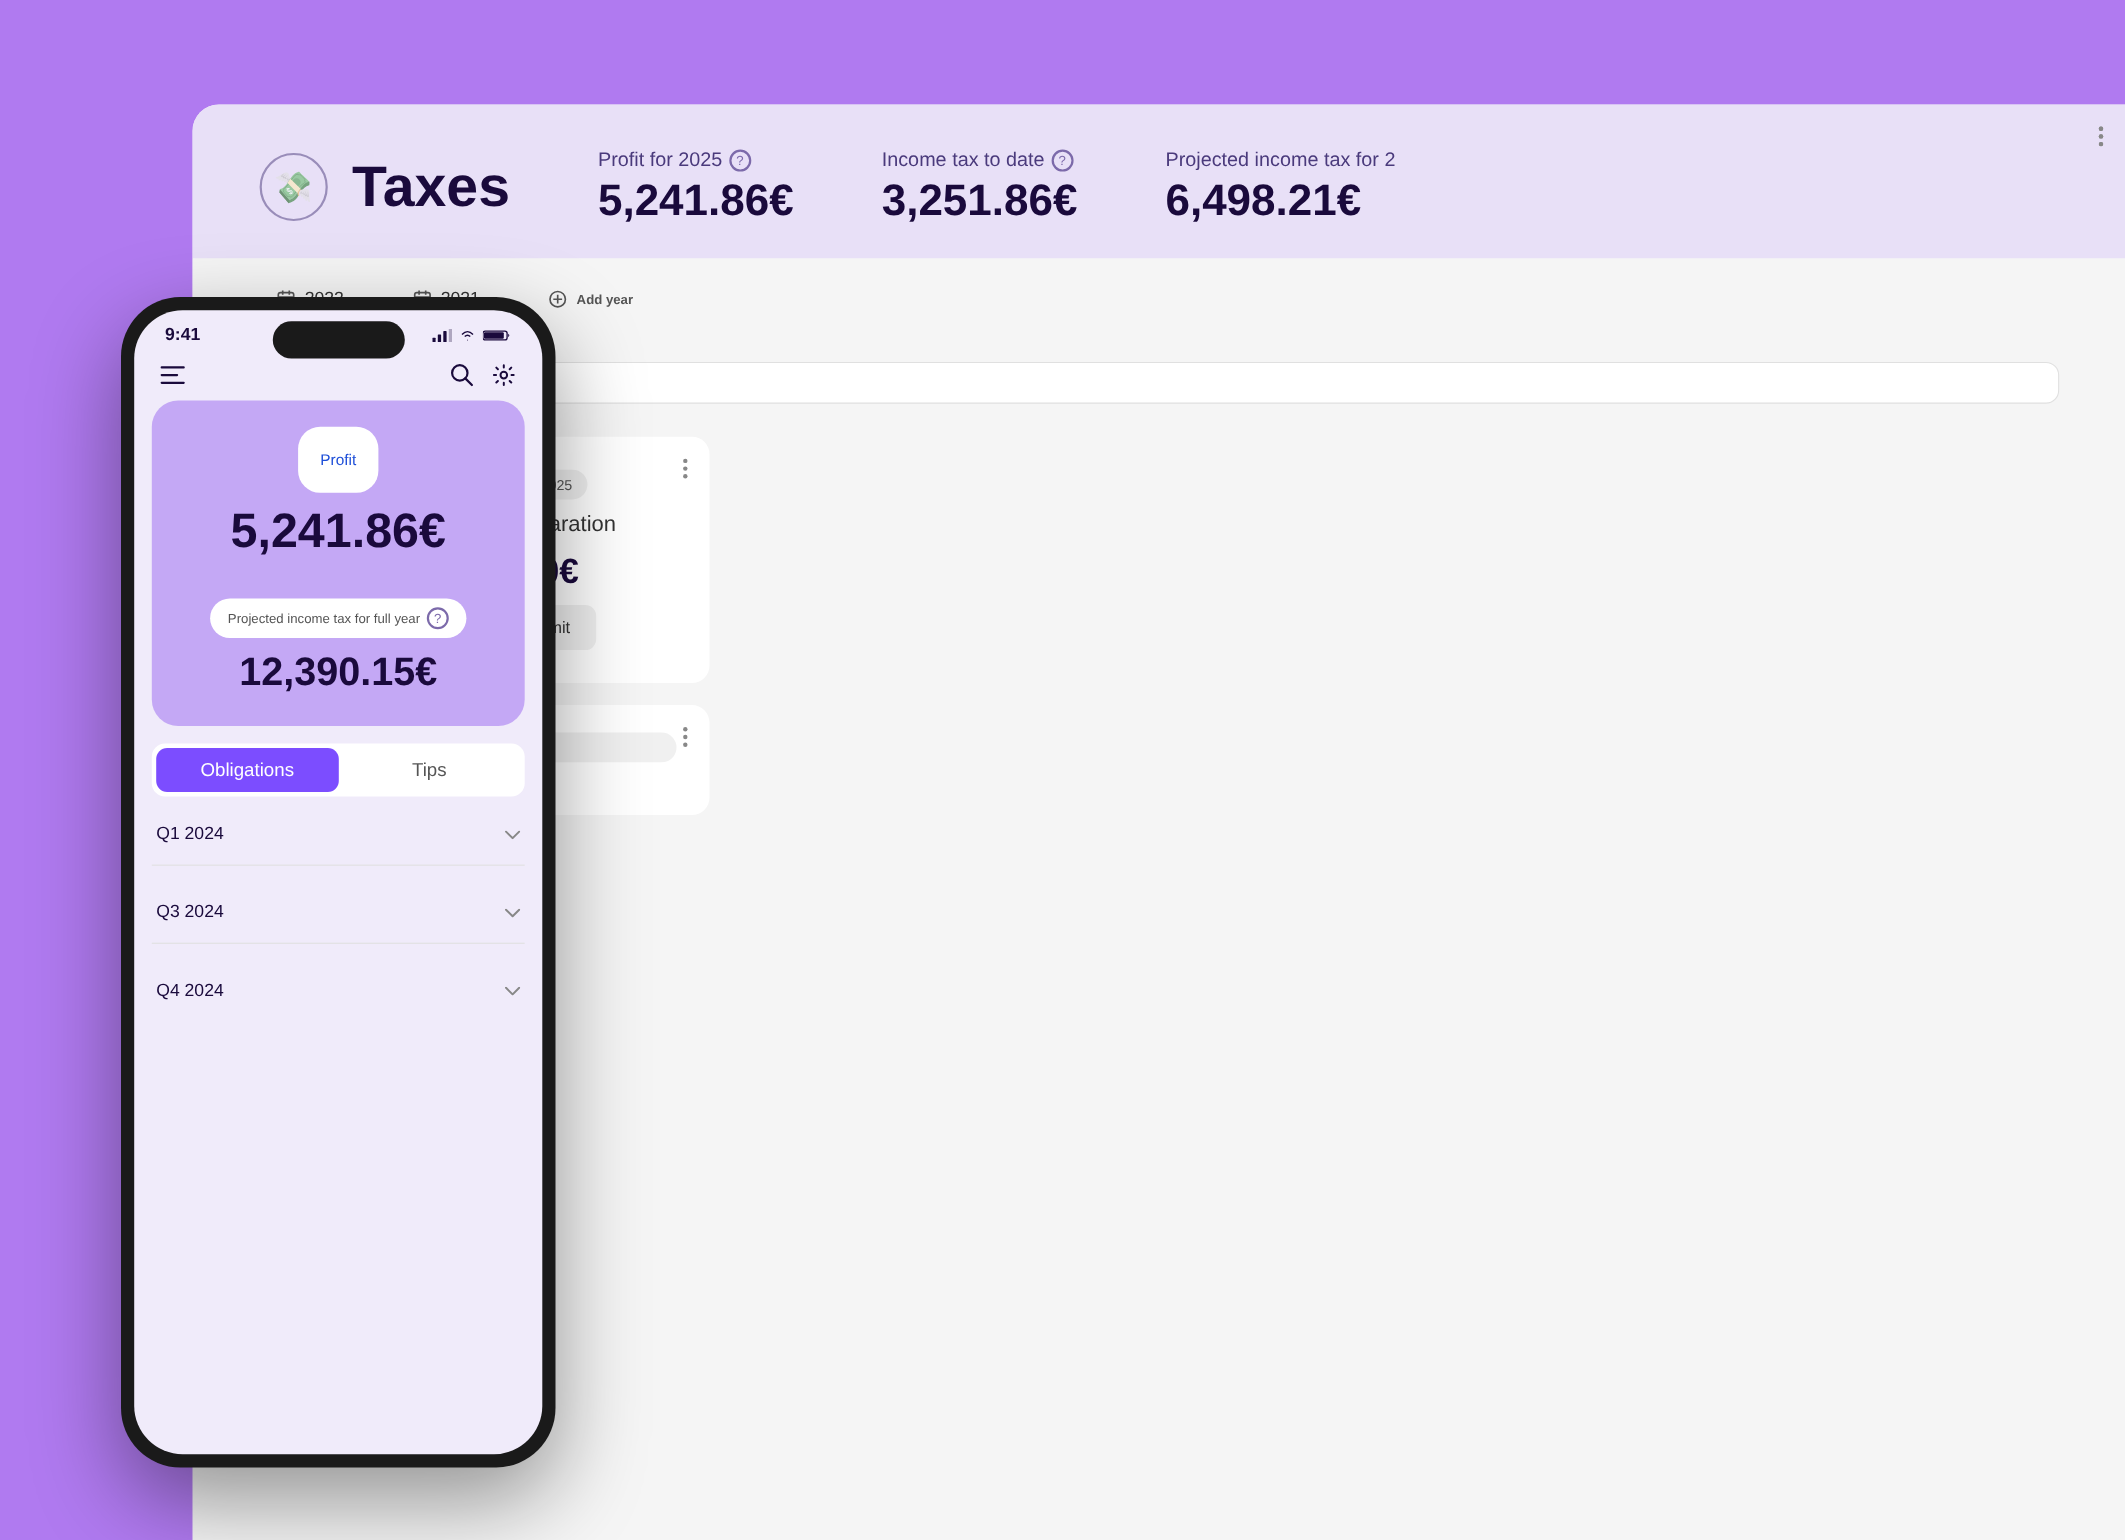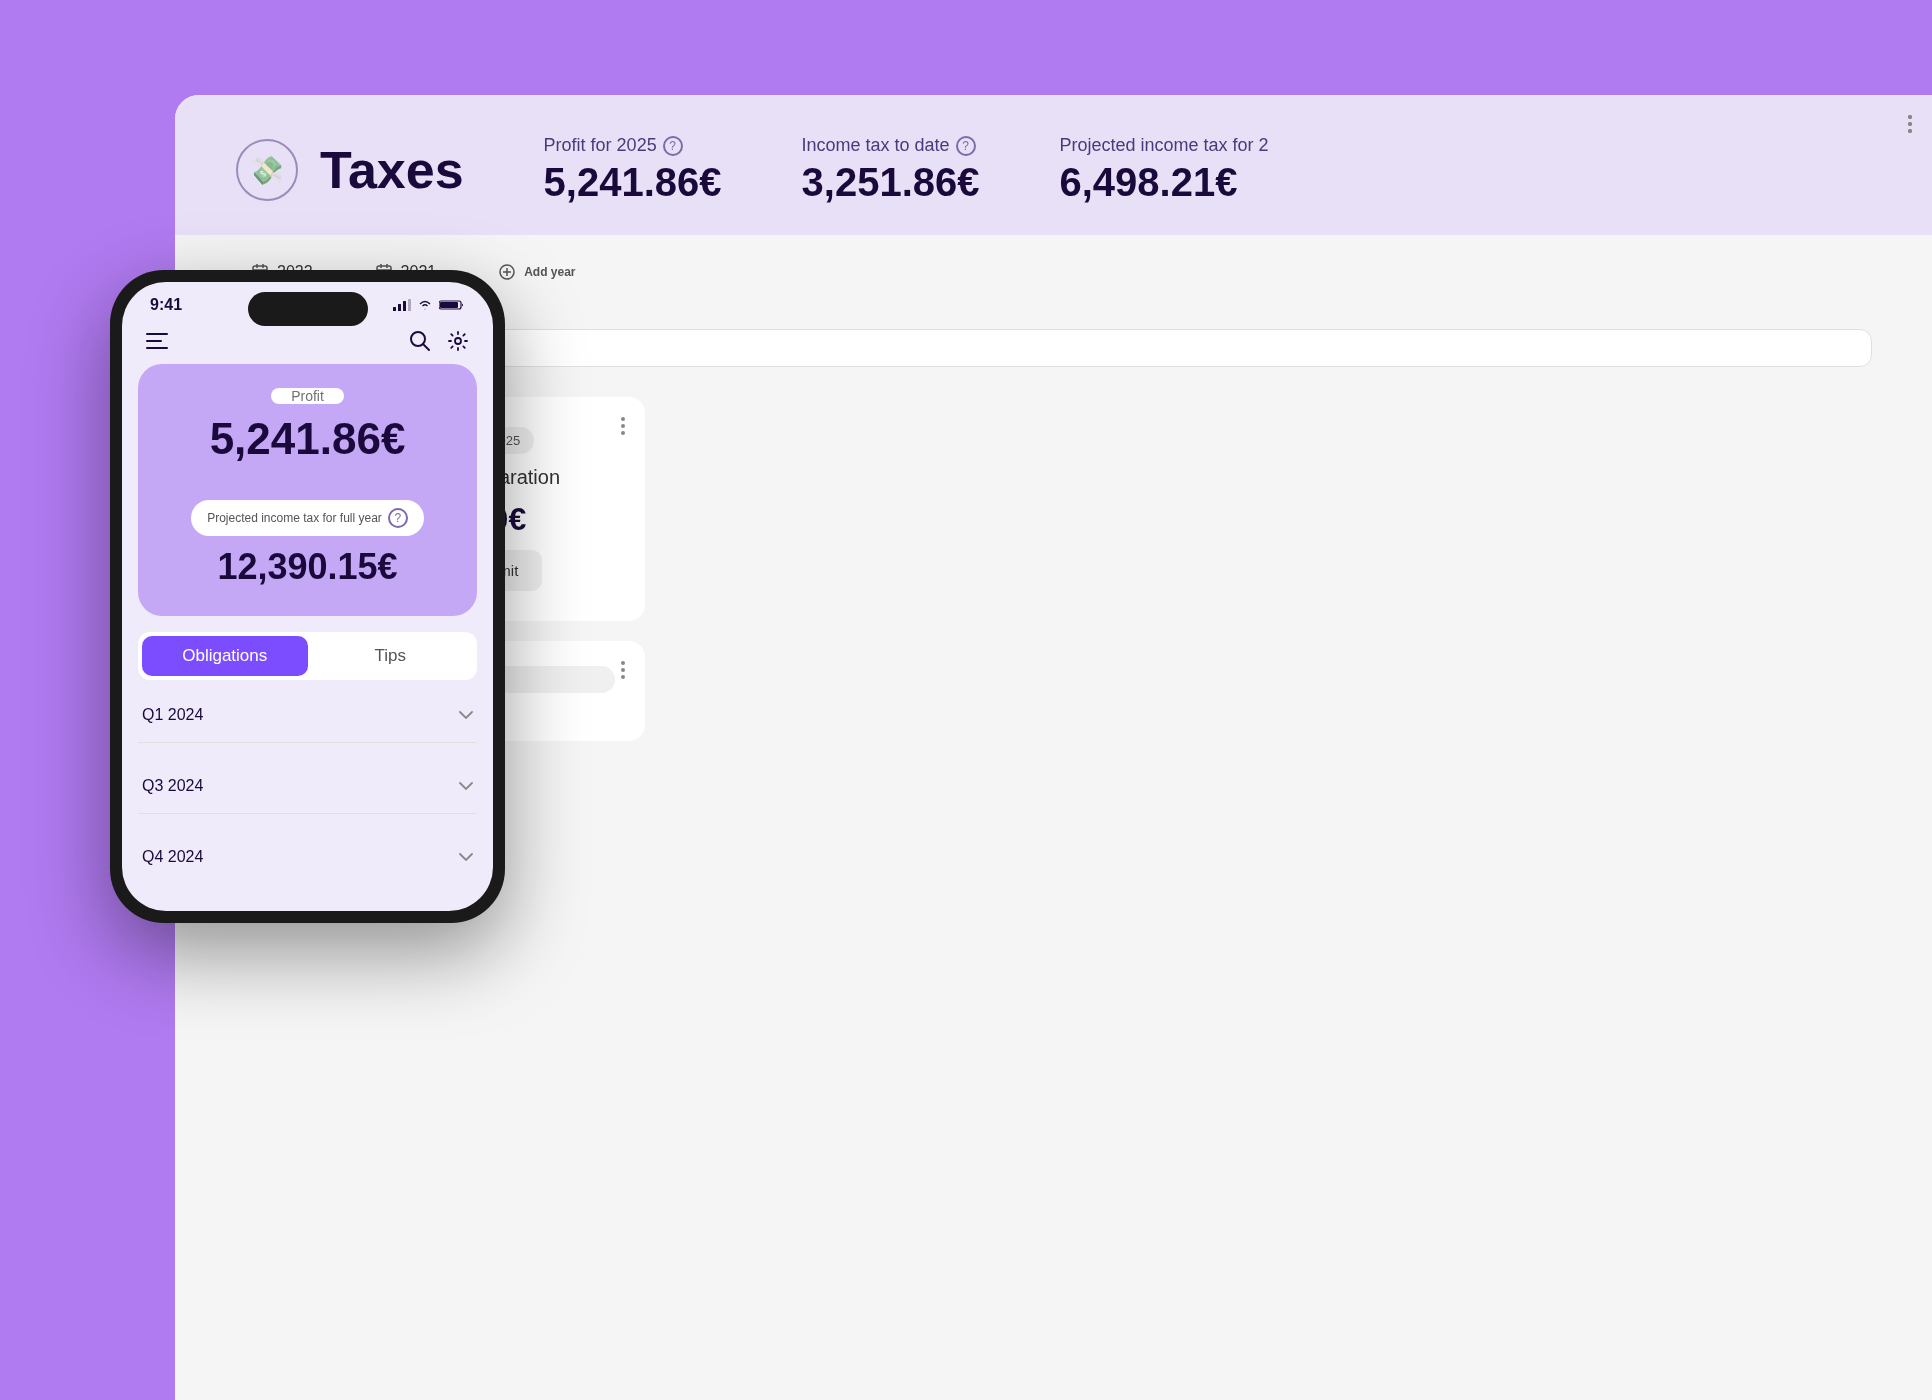--- a/index.html
+++ b/index.html
@@ -217,21 +217,21 @@
       min-height: 100px;
       position: relative;
     }
 
     
     .phone-mockup {
       position: absolute;
       top: 270px;
       left: 110px;
       width: 395px;
-      height: 653px;
+      height: 1064px;
       background: #1a1a1a;
       border-radius: 54px;
       padding: 12px;
       box-shadow: 0 30px 80px rgba(0,0,0,0.4);
       z-index: 10;
     }
 
     .phone-screen {
       width: 100%;
       height: 100%;
@@ -321,23 +321,23 @@
     .phone-icon-decoration {
       position: absolute;
       left: 10px;
       bottom: 10px;
       opacity: 0.5;
     }
 
     .profit-pill {
       background: white;
       border-radius: 20px;
-      padding: 0 20px;
+      padding: 22px 20px;
       font-size: 14px;
-      color: #737373;
+      color: #1d4ed8;
       font-weight: 500;
     }
 
     .phone-profit-value {
       font-size: 44px;
       font-weight: 800;
       color: #1a0a3c;
     }
 
     .phone-projected-label {

